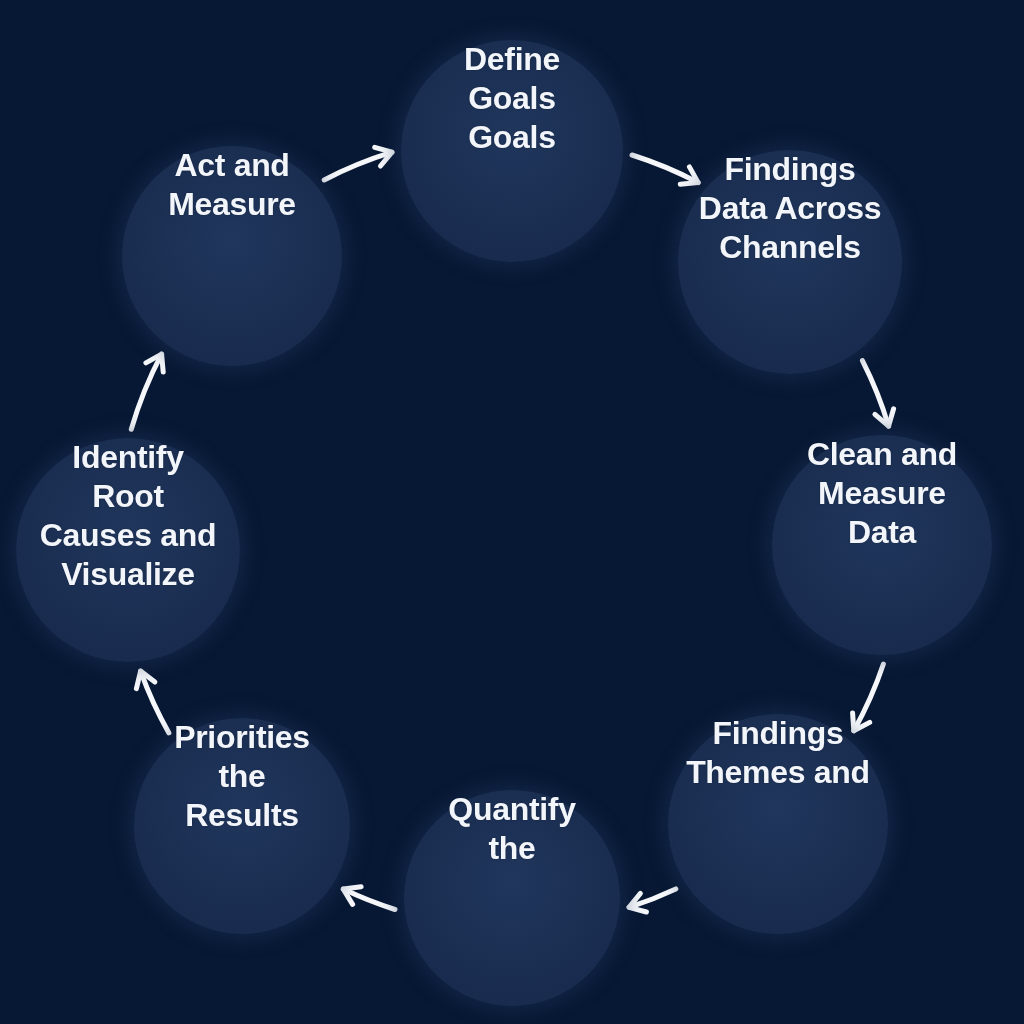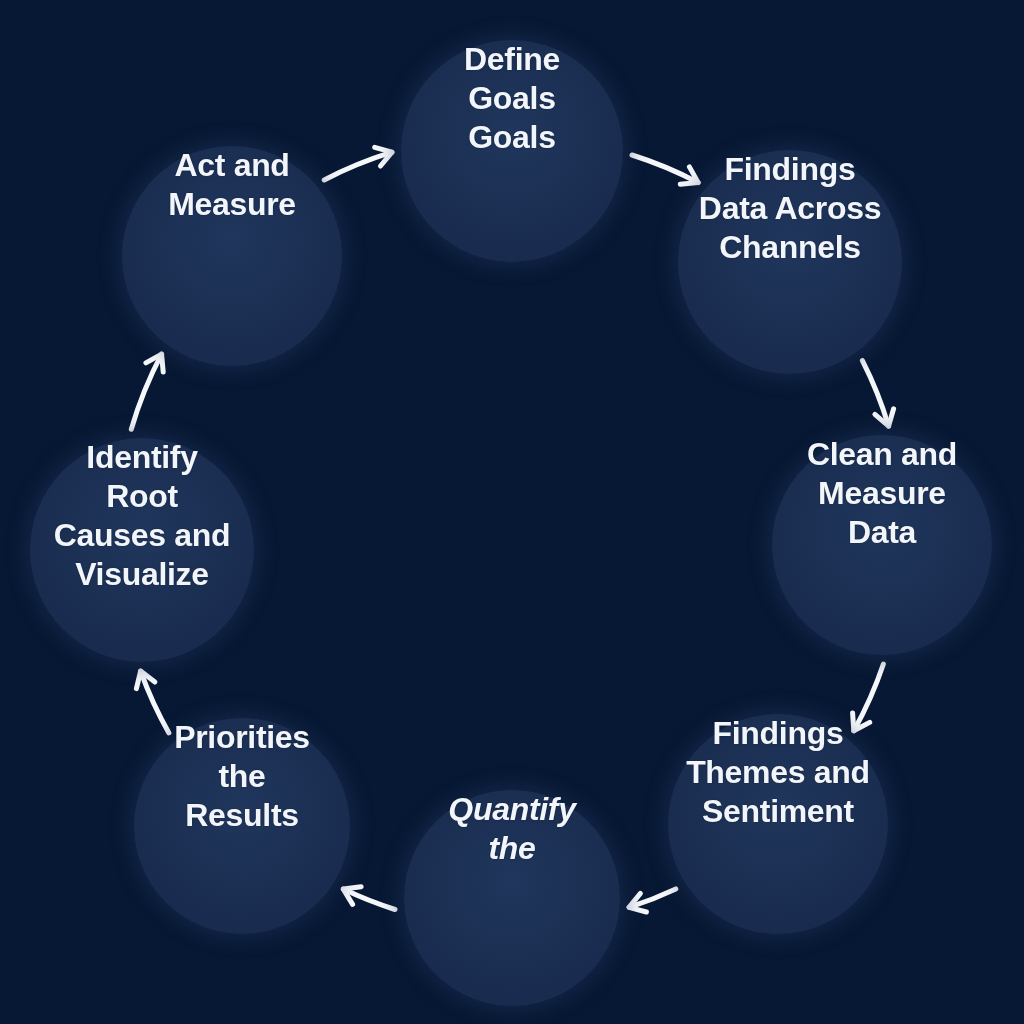--- a/index.html
+++ b/index.html
@@ -79,37 +79,36 @@
       <div class="node-label">
         <div>Clean and</div>
         <div>Measure</div>
         <div>Data</div>
       </div>
     </div>
     <div class="node" style="left: 668px; top: 714px; height: 220px; width: 220px;">
       <div class="node-label">
         <div>Findings</div>
         <div>Themes and</div>
-        <div>Sentiment</div>
       </div>
     </div>
-    <div class="node" style="left: 404px; top: 790px; height: 216px; width: 216px; font-style: italic;">
+    <div class="node" style="left: 404px; top: 790px; height: 216px; width: 216px;">
       <div class="node-label">
         <div>Quantify</div>
         <div>the</div>
       </div>
     </div>
     <div class="node" style="left: 134px; top: 718px; height: 216px; width: 216px;">
       <div class="node-label">
         <div>Priorities</div>
         <div>the</div>
         <div>Results</div>
       </div>
     </div>
-    <div class="node" style="left: 30px; top: 438px; height: 224px; width: 224px;">
+    <div class="node" style="left: 16px; top: 438px; height: 224px; width: 224px;">
       <div class="node-label">
         <div>Identify</div>
         <div>Root</div>
         <div>Causes and</div>
         <div>Visualize</div>
       </div>
     </div>
     <div class="node" style="left: 122px; top: 146px; height: 220px; width: 220px;">
       <div class="node-label">
         <div>Act and</div>

